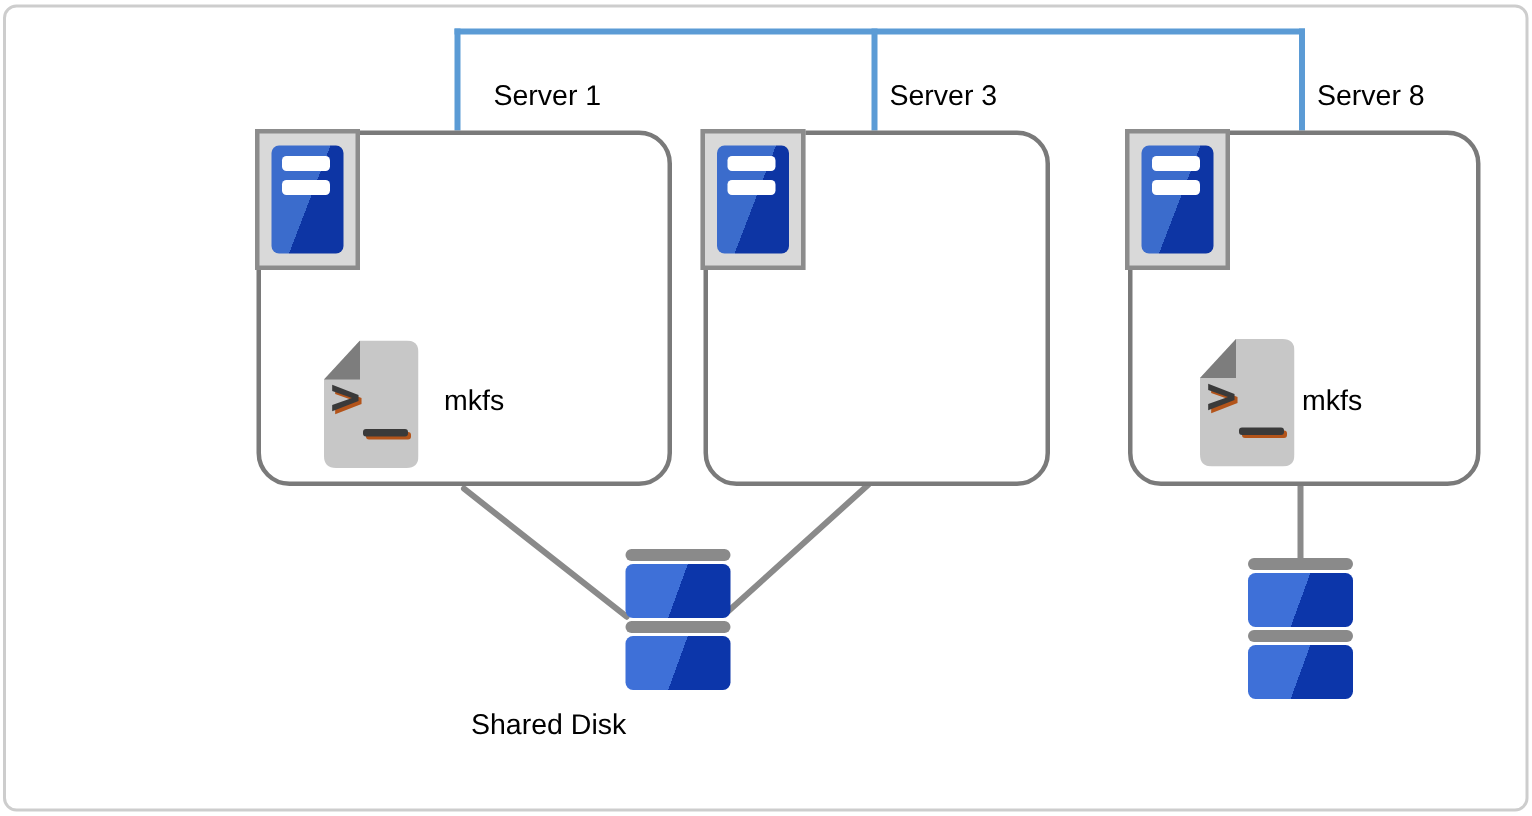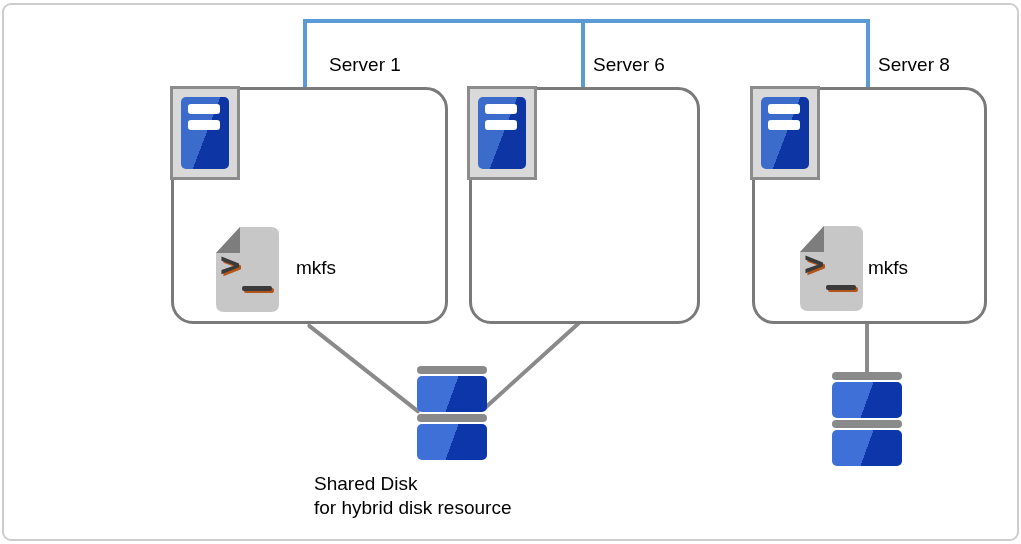--- a/index.html
+++ b/index.html
@@ -59,21 +59,21 @@
 <body>
 
 <div class="canvas">
 
   <div class="abs bus-h"></div>
   <div class="abs bus-v" style="left:299px"></div>
   <div class="abs bus-v" style="left:577px"></div>
   <div class="abs bus-v" style="left:862px"></div>
 
   <div class="abs label server-label" style="left:325px">Server 1</div>
-  <div class="abs label server-label" style="left:589px">Server 6</div>
+  <div class="abs label server-label" style="left:589px">Server 3</div>
   <div class="abs label server-label" style="left:874px">Server 8</div>
 
   <div class="abs connector diag" style="left:305px; top:318px; width:142px; transform:rotate(38.2deg);"></div>
   <div class="abs connector diag" style="left:578px; top:318px; width:131px; transform:rotate(137.9deg);"></div>
   <div class="abs connector" style="left:861px; top:317px; width:4px; height:52px;"></div>
 
   <div class="abs server-box" style="left:167px; width:277px"></div>
   <div class="abs server-box" style="left:465px; width:231px"></div>
   <div class="abs server-box" style="left:748px; width:235px"></div>
 
@@ -117,21 +117,20 @@
   <div class="abs label" style="left:864px; top:252px">mkfs</div>
 
   <div class="abs disk" style="left:413px; top:361px">
     <div class="disk-cap"></div>
     <div class="disk-body"></div>
     <div class="disk-cap"></div>
     <div class="disk-body"></div>
   </div>
   <div class="abs label disk-label" style="left:310px; top:467px; width:280px">
     <div>Shared Disk</div>
-    <div>for hybrid disk resource</div>
   </div>
 
   <div class="abs disk" style="left:828px; top:367px">
     <div class="disk-cap"></div>
     <div class="disk-body"></div>
     <div class="disk-cap"></div>
     <div class="disk-body"></div>
   </div>
   <div class="abs label disk-label" style="left:737px; top:467px; width:250px">
   </div>

